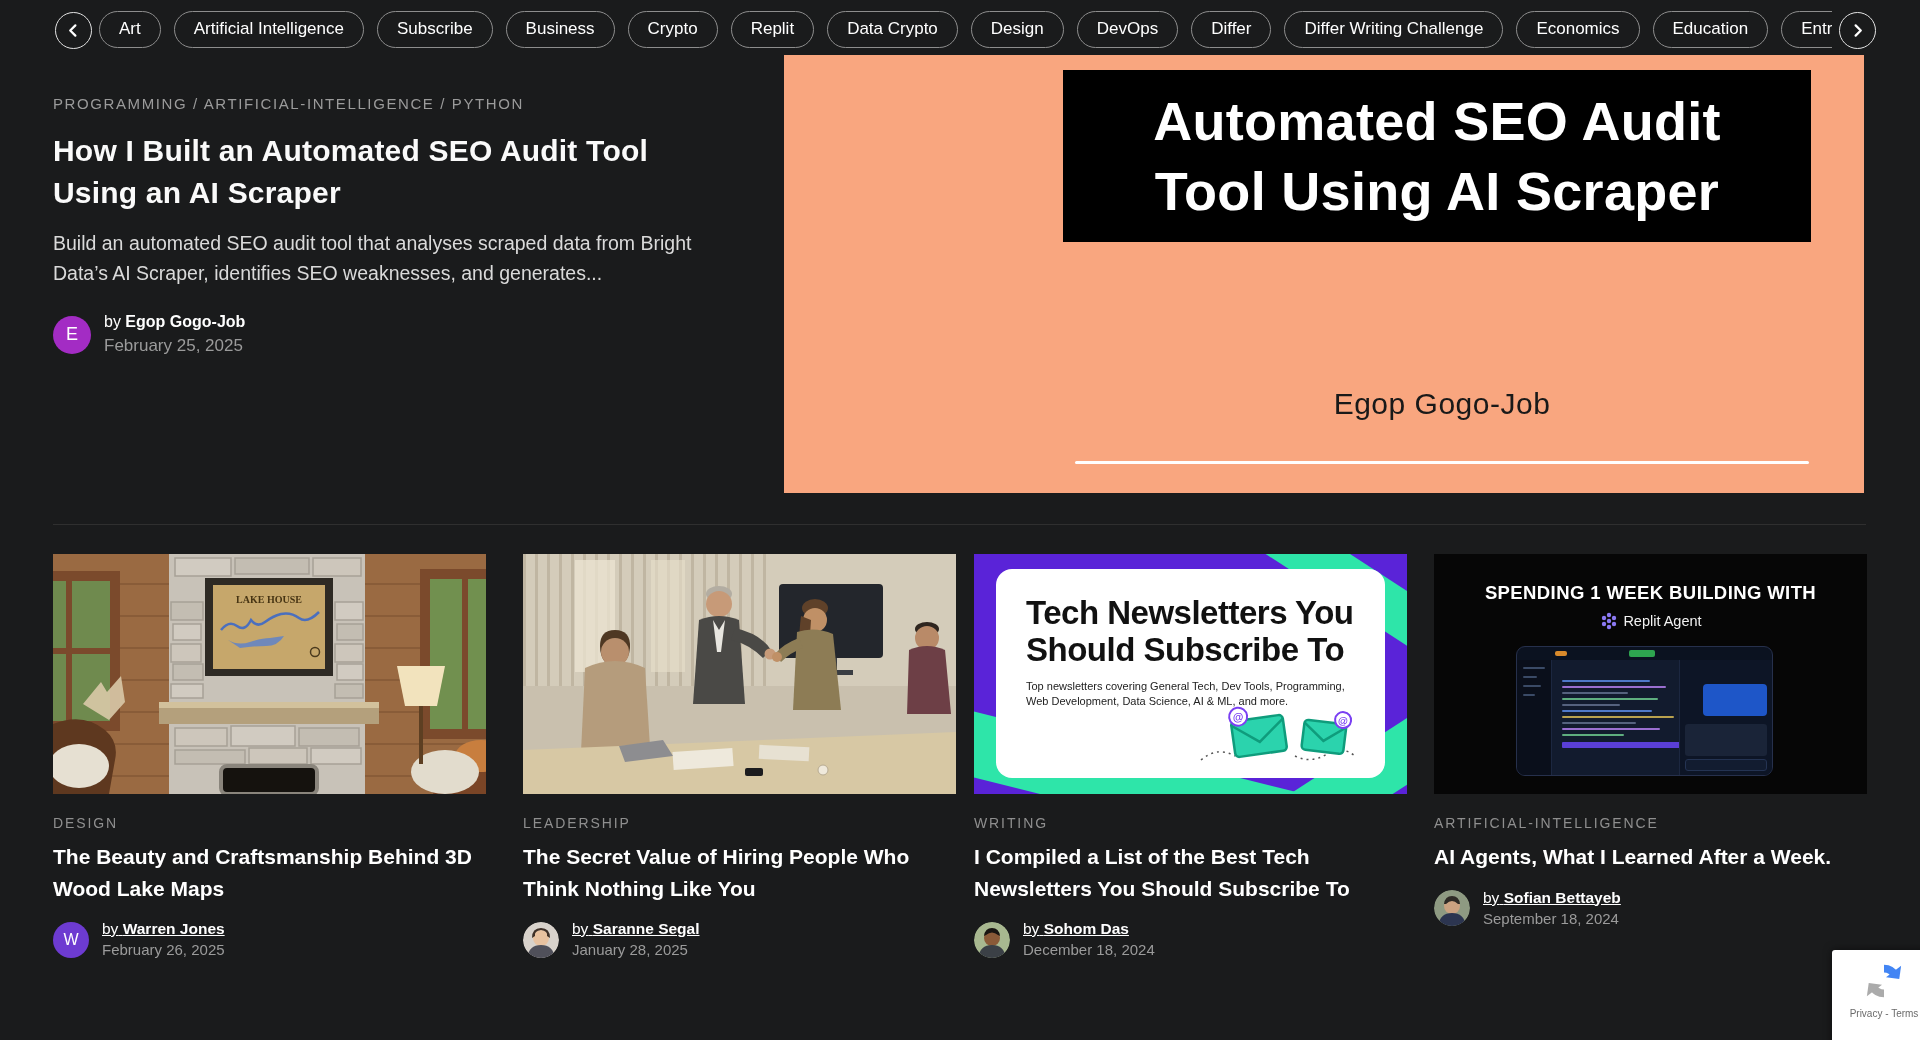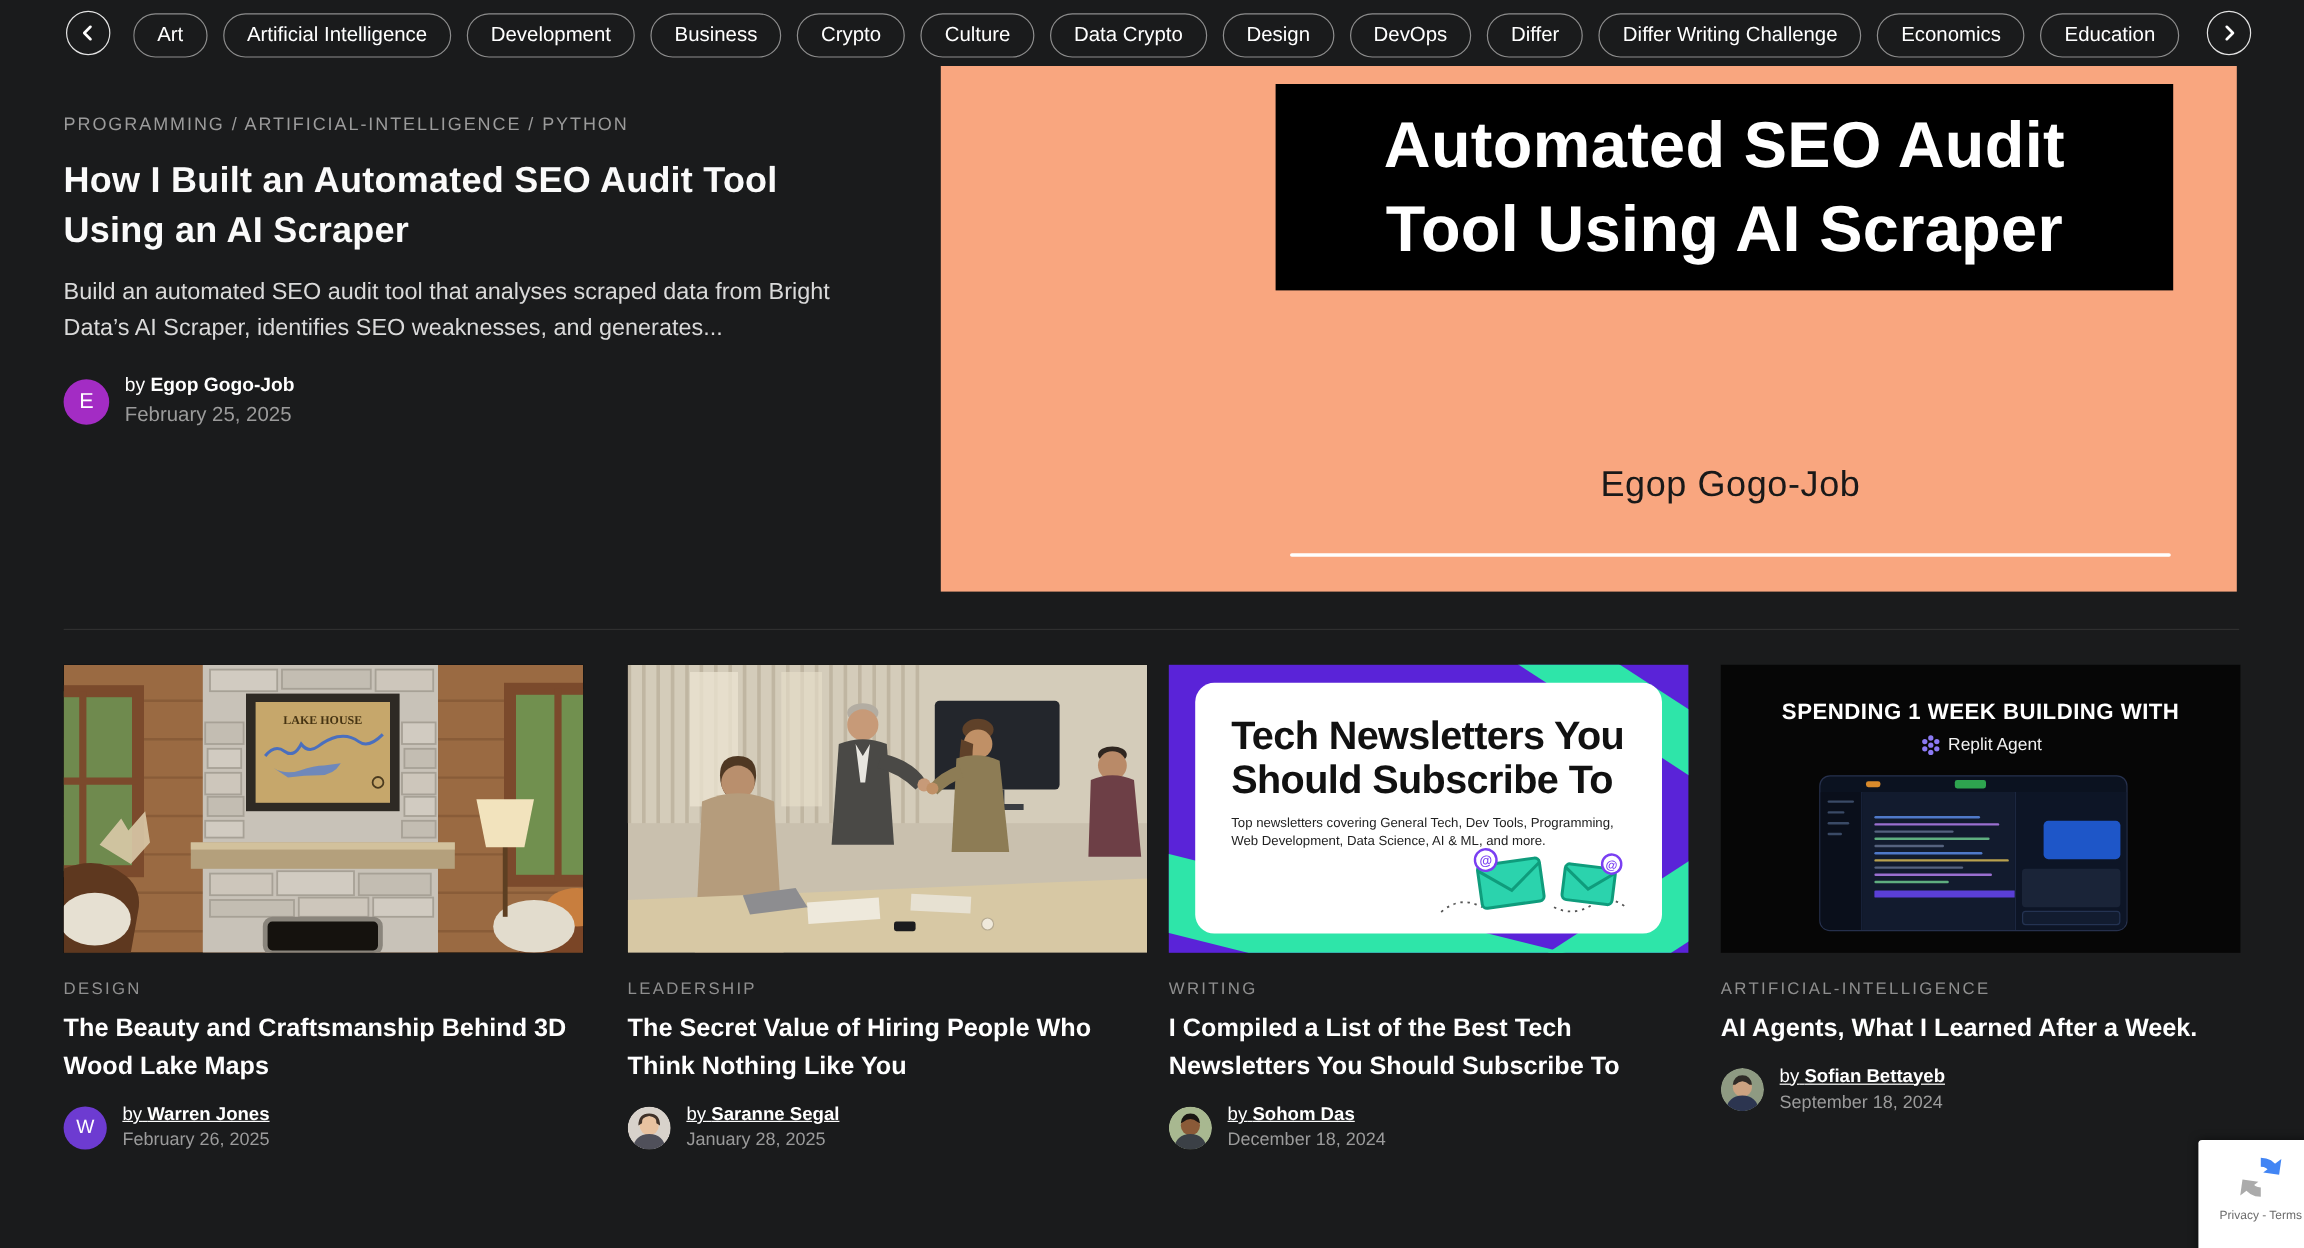--- a/index.html
+++ b/index.html
@@ -2,21 +2,21 @@
 <html><head>
 <meta charset="utf-8">
 <style>
   html,body{margin:0;padding:0;}
   body{
     width:1920px;height:1040px;overflow:hidden;position:relative;
     background:#1a1b1c;color:#fff;
     font-family:"Liberation Sans",sans-serif;
   }
   
-  .topbar{position:absolute;top:9px;left:55px;right:44px;height:40px;display:flex;align-items:flex-start;gap:19px;}
+  .topbar{position:absolute;top:9px;left:55px;right:44px;height:40px;display:flex;align-items:flex-end;gap:7px;}
   .nav-arrow{flex:0 0 auto;width:37px;height:37px;border-radius:50%;border:1.6px solid #e3e3e3;background:transparent;display:flex;align-items:center;justify-content:center;cursor:pointer;padding:0;}
   .nav-arrow svg{width:15px;height:15px;stroke:#fff;stroke-width:2.4;fill:none;stroke-linecap:round;stroke-linejoin:round;}
   .pills{flex:1 1 auto;display:flex;gap:13px;overflow:hidden;align-items:center;height:40px;}
   .pill{flex:0 0 auto;height:37px;padding:0 19px;border-radius:19px;border:1.4px solid #8d8d8d;background:transparent;color:#fff;font-size:17px;font-family:inherit;cursor:pointer;white-space:nowrap;}
   
   .featured-text{position:absolute;left:53px;top:95px;width:665px;}
   .breadcrumb{font-size:15px;letter-spacing:1.6px;color:#9b9b9b;margin-bottom:18px;}
   .featured-title{font-size:30px;font-weight:800;line-height:1.4;letter-spacing:.2px;color:#fafafa;margin:0 0 14px;max-width:645px;cursor:pointer;}
   .featured-excerpt{font-size:19.5px;line-height:1.55;color:#dadada;margin:0 0 24px;max-width:645px;}
   .author-row{display:flex;align-items:center;gap:13px;}
@@ -81,24 +81,24 @@
 
 <header class="topbar">
   <button class="nav-arrow">
     <svg viewBox="0 0 16 16">
         <polyline points="10,2.5 4.5,8 10,13.5"></polyline>
       </svg>
   </button>
   <div class="pills">
       <button class="pill" type="button">Art</button>
       <button class="pill" type="button">Artificial Intelligence</button>
-      <button class="pill" type="button">Development</button>
+      <button class="pill" type="button">Subscribe</button>
       <button class="pill" type="button">Business</button>
       <button class="pill" type="button">Crypto</button>
-      <button class="pill" type="button">Culture</button>
+      <button class="pill" type="button">Replit</button>
       <button class="pill" type="button">Data Crypto</button>
       <button class="pill" type="button">Design</button>
       <button class="pill" type="button">DevOps</button>
       <button class="pill" type="button">Differ</button>
       <button class="pill" type="button">Differ Writing Challenge</button>
       <button class="pill" type="button">Economics</button>
       <button class="pill" type="button">Education</button>
       <button class="pill" type="button">Entrepreneurship</button>
     </div>
   <button class="nav-arrow">

